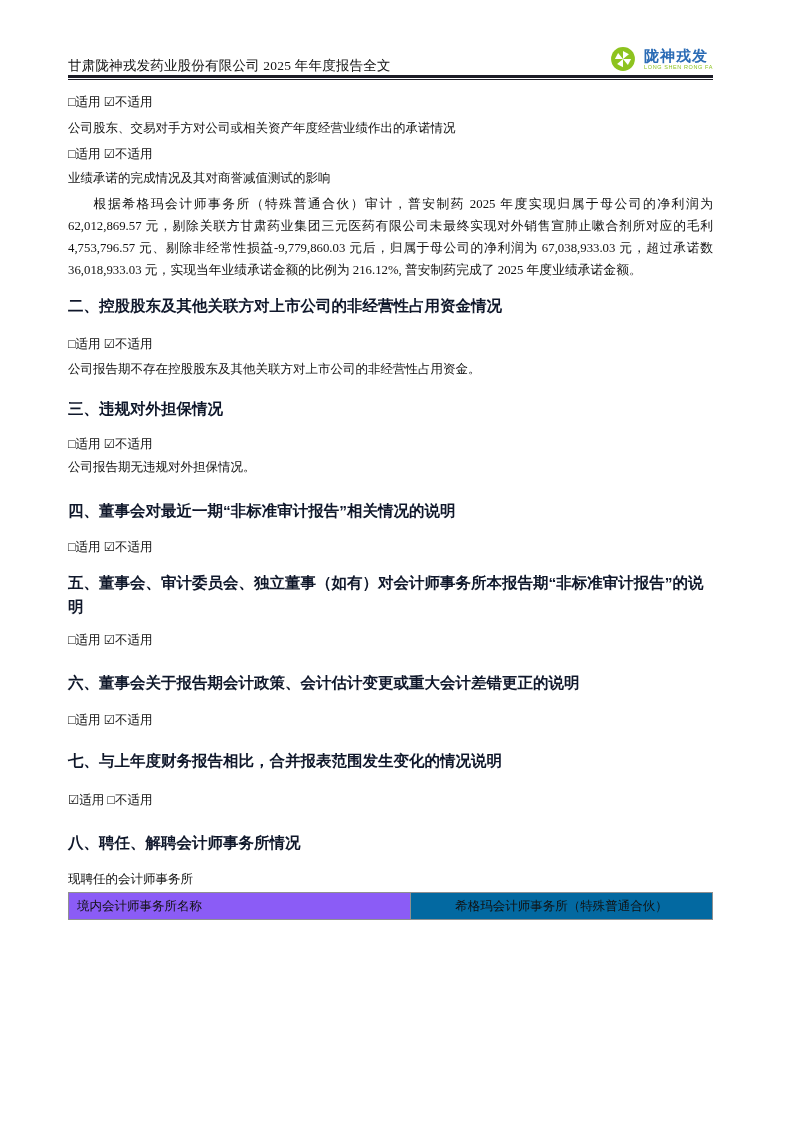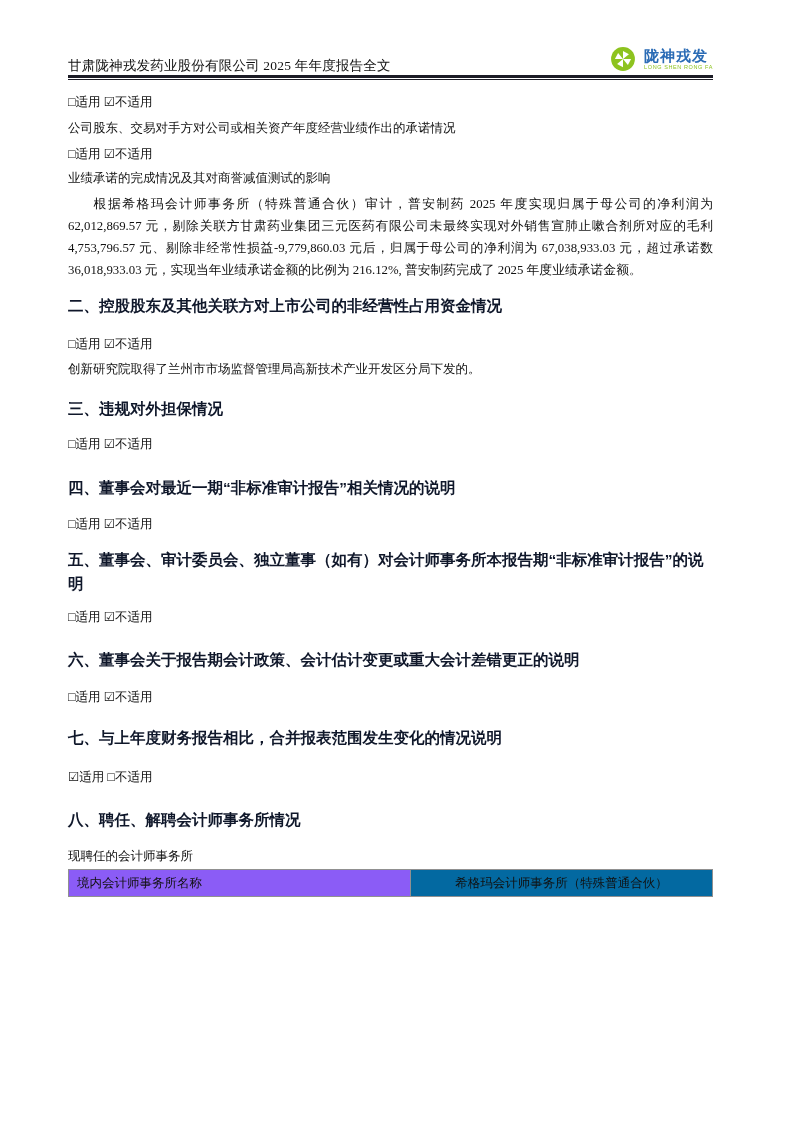--- a/index.html
+++ b/index.html
@@ -66,24 +66,25 @@
 
   <main>
     <p class="check" style="margin-top:14px">□适用 ☑不适用</p>
     <p class="line" style="margin-top:9px">公司股东、交易对手方对公司或相关资产年度经营业绩作出的承诺情况</p>
     <p class="check" style="margin-top:9px">□适用 ☑不适用</p>
     <p class="line" style="margin-top:7px">业绩承诺的完成情况及其对商誉减值测试的影响</p>
     <p class="para" style="margin-top:6px">根据希格玛会计师事务所（特殊普通合伙）审计，普安制药 2025 年度实现归属于母公司的净利润为 62,012,869.57 元，剔除关联方甘肃药业集团三元医药有限公司未最终实现对外销售宣肺止嗽合剂所对应的毛利 4,753,796.57 元、剔除非经常性损益-9,779,860.03 元后，归属于母公司的净利润为 67,038,933.03 元，超过承诺数 36,018,933.03 元，实现当年业绩承诺金额的比例为 216.12%, 普安制药完成了 2025 年度业绩承诺金额。</p>
 
     <h2 class="h-sec" style="margin-top:13px">二、控股股东及其他关联方对上市公司的非经营性占用资金情况</h2>
     <p class="check" style="margin-top:18px">□适用 ☑不适用</p>
-    <p class="line" style="margin-top:8px">创新研究院取得了兰州市市场监督管理局高新技术产业开发区分局下发的。</p>
+    <p class="line" style="margin-top:8px">公司报告期不存在控股股东及其他关联方对上市公司的非经营性占用资金。</p>
 
     <h2 class="h-sec" style="margin-top:19px">三、违规对外担保情况</h2>
     <p class="check" style="margin-top:15px">□适用 ☑不适用</p>
+    <p class="line" style="margin-top:6px">公司报告期无违规对外担保情况。</p>
 
     <h2 class="h-sec" style="margin-top:23px">四、董事会对最近一期“非标准审计报告”相关情况的说明</h2>
     <p class="check" style="margin-top:16px">□适用 ☑不适用</p>
 
     <h2 class="h-sec" style="margin-top:15px">五、董事会、审计委员会、独立董事（如有）对会计师事务所本报告期“非标准审计报告”的说明</h2>
     <p class="check" style="margin-top:13px">□适用 ☑不适用</p>
 
     <h2 class="h-sec" style="margin-top:22px">六、董事会关于报告期会计政策、会计估计变更或重大会计差错更正的说明</h2>
     <p class="check" style="margin-top:17px">□适用 ☑不适用</p>
 

